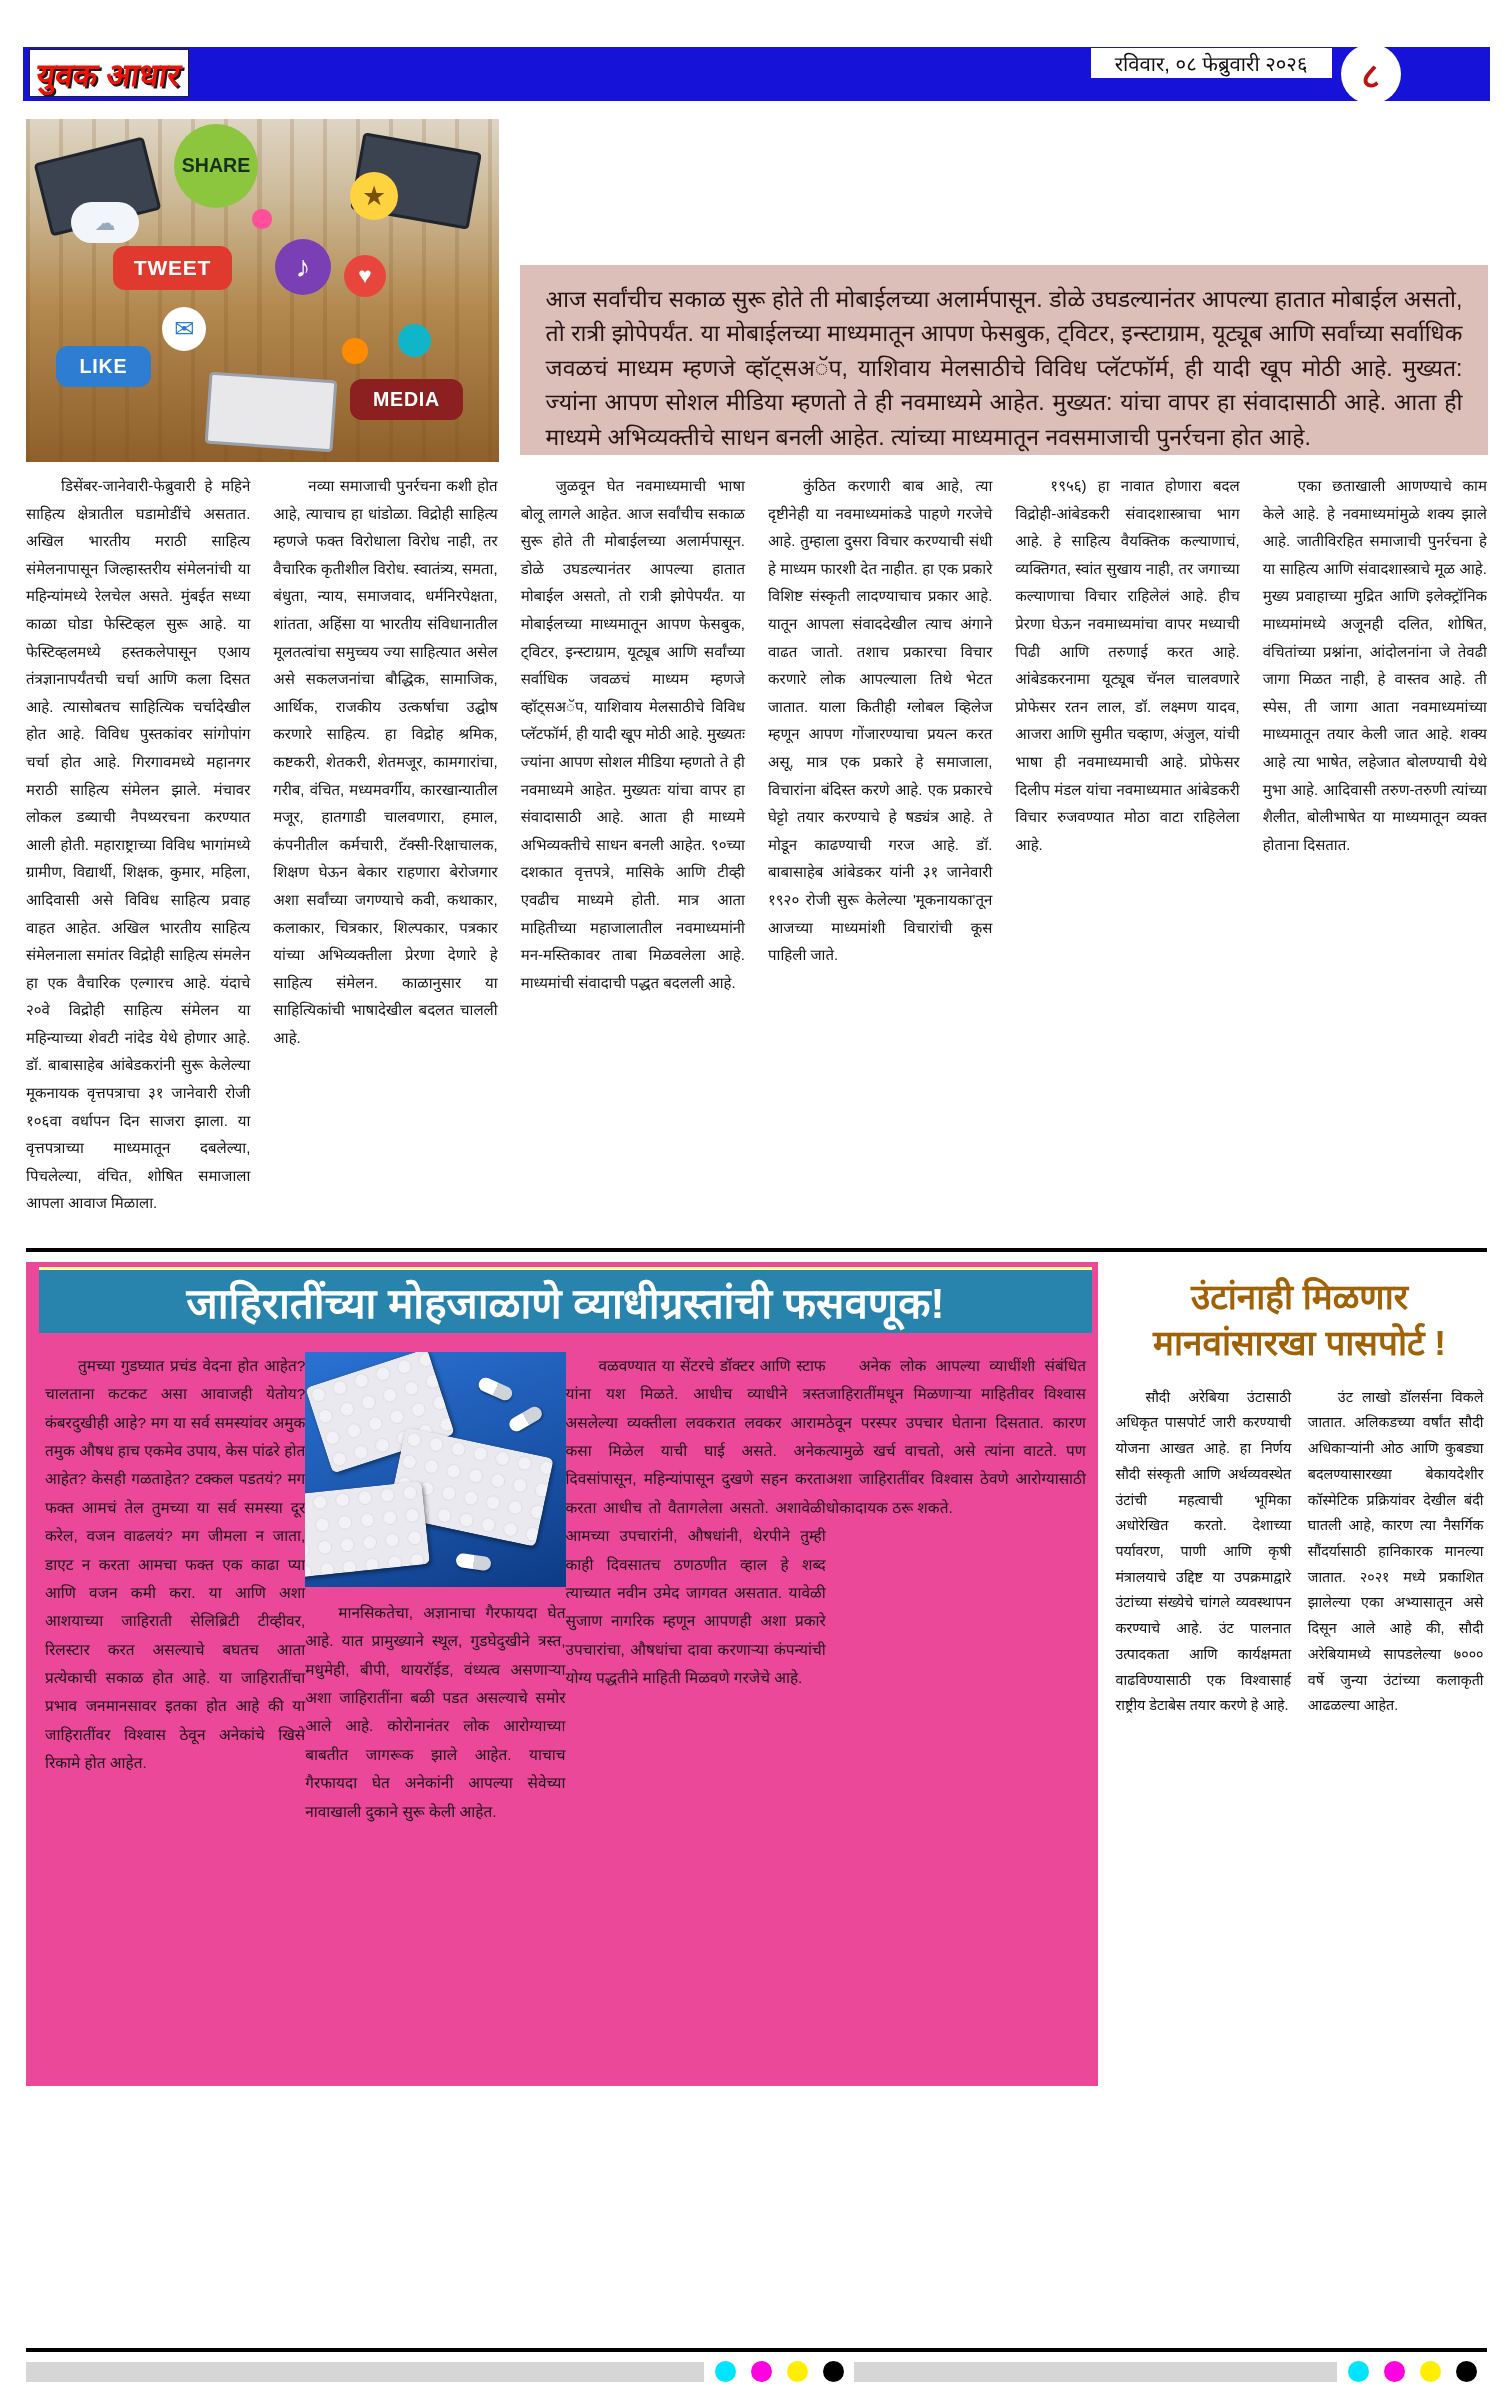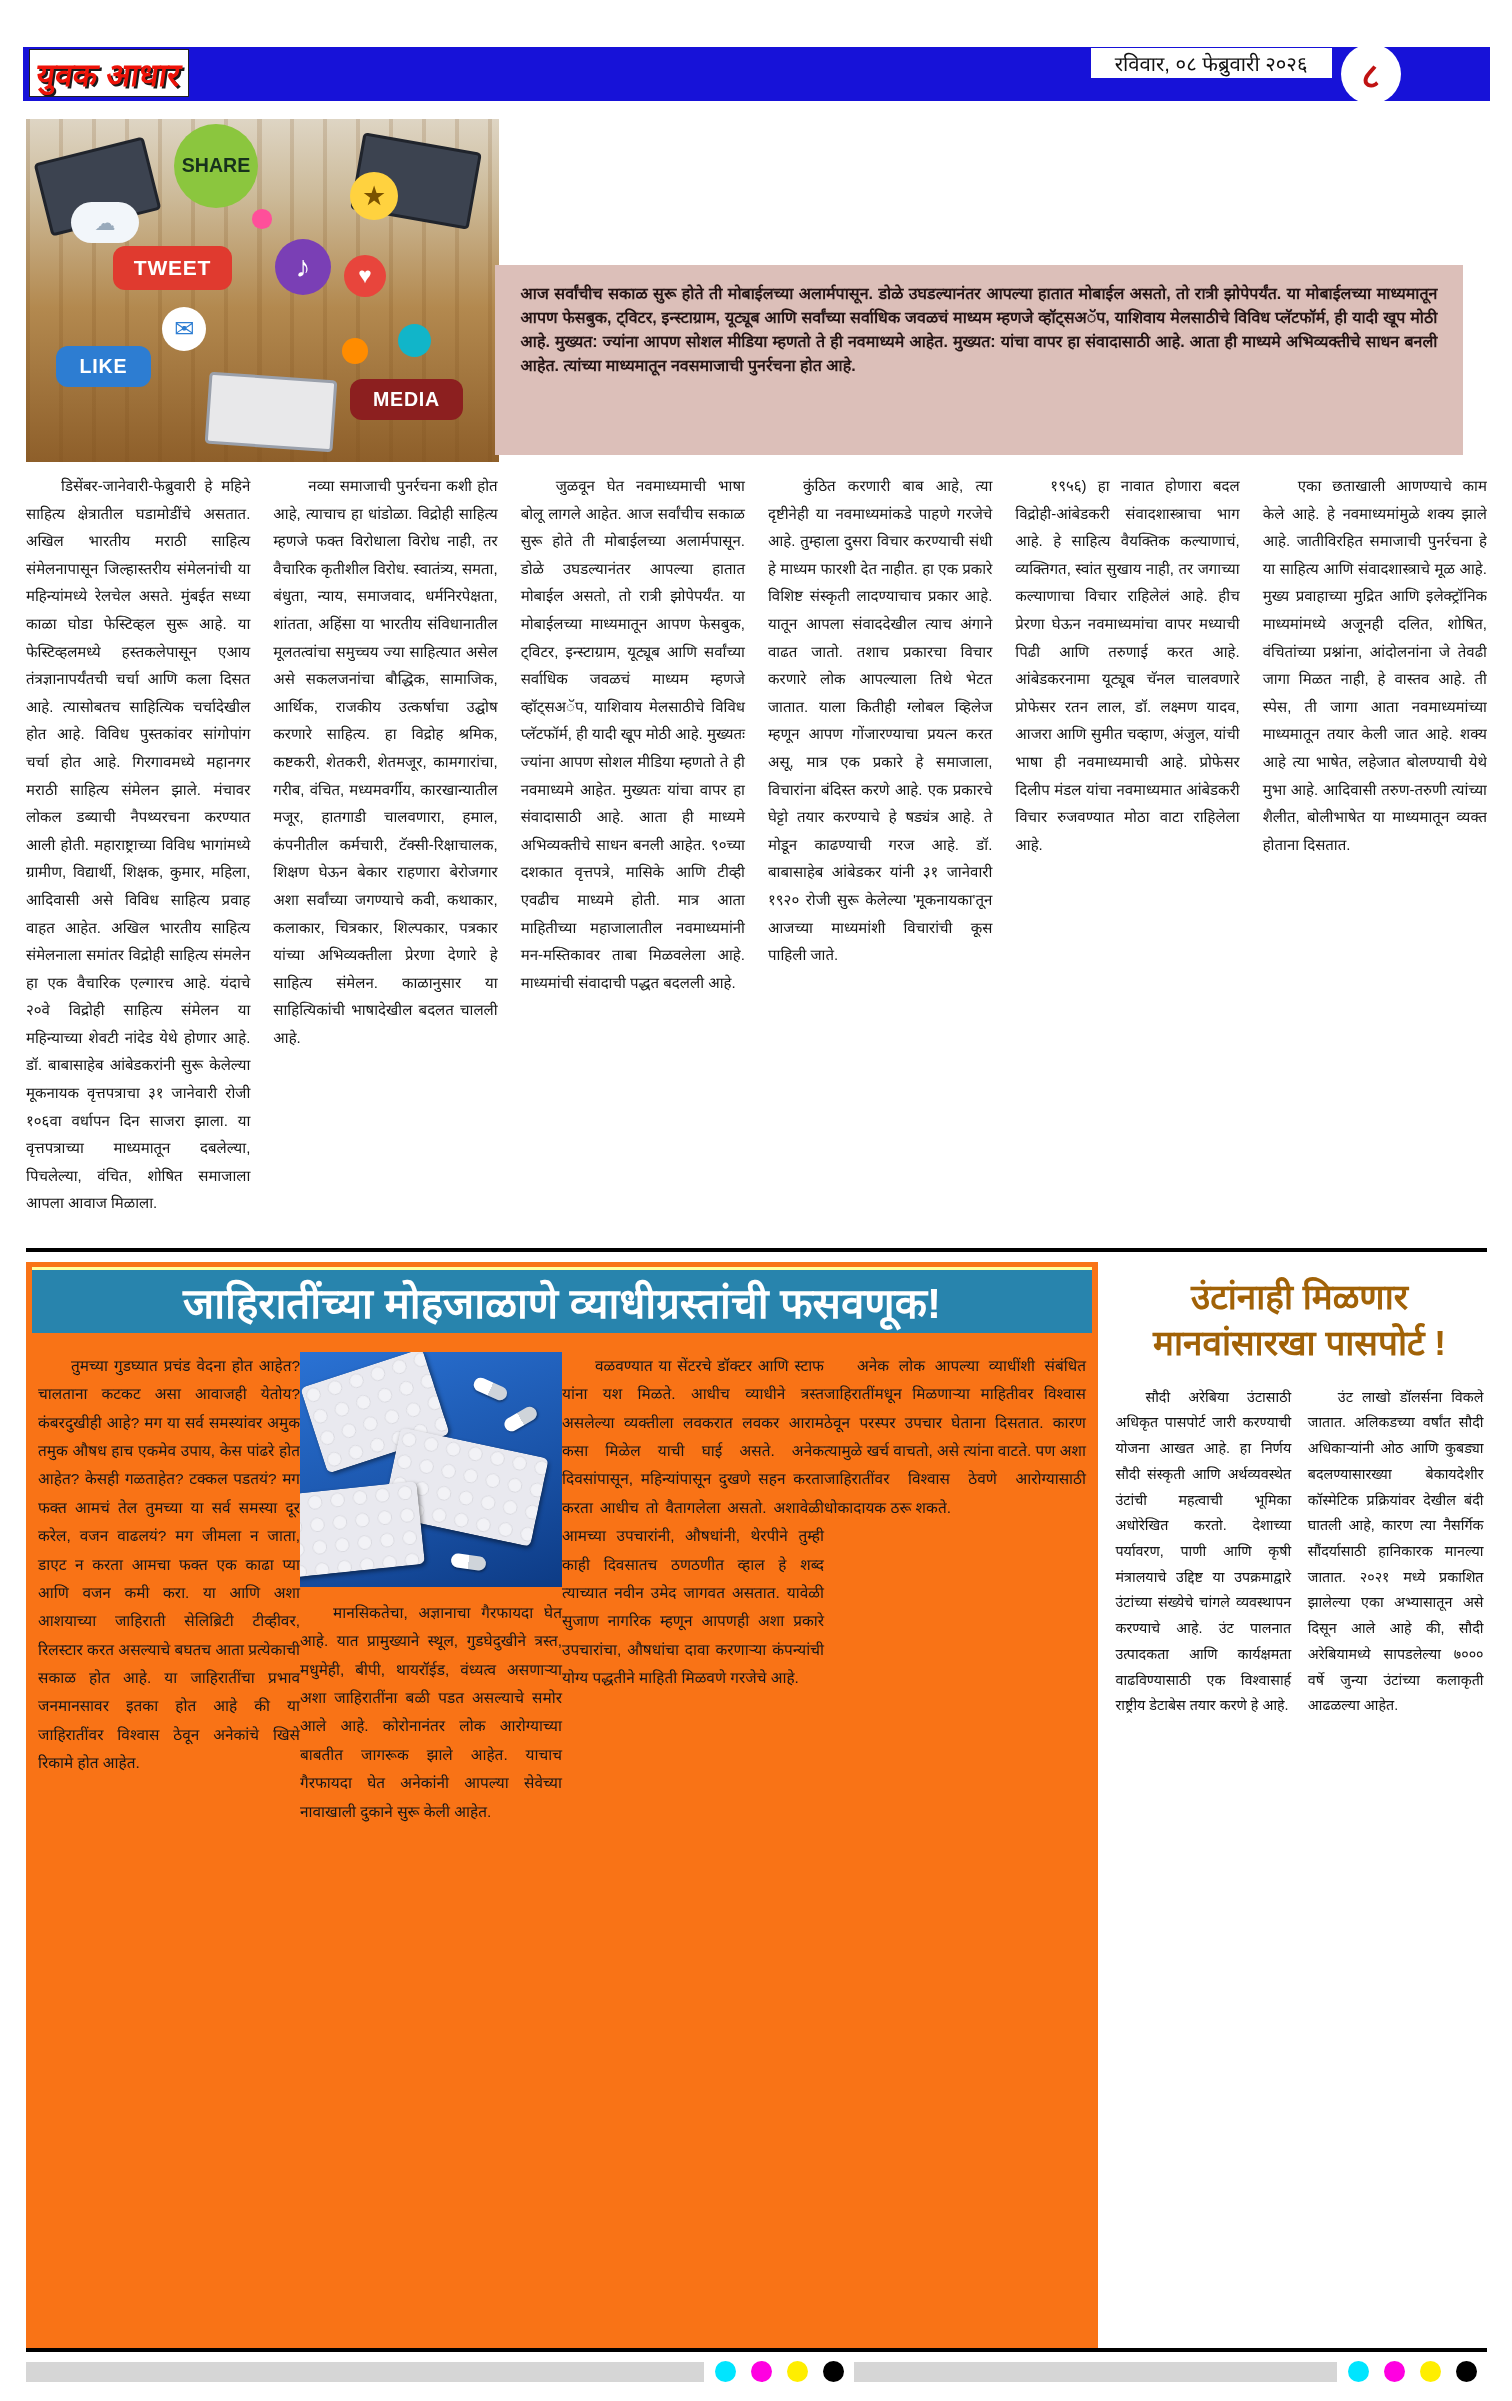--- a/index.html
+++ b/index.html
@@ -24,31 +24,31 @@
           background:linear-gradient(180deg,#ded5c4 0%,#cdbb9a 22%,#b3894f 55%,#8e5f2a 100%);}
   .wood{position:absolute;inset:0;background:repeating-linear-gradient(90deg,rgba(120,75,25,.18) 0 4.5px,transparent 4.5px 33px);}
   .laptop{position:absolute;background:#3c4350;border-radius:4.5px;border:3px solid #20242c;}
   .bubble{position:absolute;display:flex;align-items:center;justify-content:center;
           color:#fff;font-weight:bold;border-radius:12px;letter-spacing:0.8px;}
   .circle{position:absolute;border-radius:50%;display:flex;align-items:center;justify-content:center;
           color:#fff;font-weight:bold;}
   .headline1{position:absolute;left:511px;top:134px;width:977px;height:98px;
              display:flex;align-items:center;justify-content:center;text-align:center;
              font-size:57px;font-weight:800;color:#0c0c0c;}
-  .leadbox{position:absolute;left:495px;top:265px;width:968px;height:190px;background:#dcbfb9;
-           padding:16.6px 25.6px;font-size:16px;font-weight:bold;line-height:1.5;
+  .leadbox{position:absolute;left:520px;top:265px;width:968px;height:190px;background:#dcbfb9;
+           padding:16.6px 25.6px;font-size:23px;font-weight:normal;line-height:1.5;
            text-align:justify;color:#241414;overflow:hidden;}
   .cols6{position:absolute;left:26px;top:472px;width:1461px;height:774px;display:grid;
          grid-template-columns:repeat(6,1fr);column-gap:23px;overflow:hidden;}
   .ncol{font-size:15px;line-height:1.84;text-align:justify;text-indent:35px;color:#141414;}
 
   .rule1{position:absolute;left:26px;top:1248px;width:1461px;height:3.8px;background:#000;}
 
   
-  .yellowblock{position:absolute;left:26px;top:1262px;width:1072px;height:1086px;background:#f97316;}
+  .yellowblock{position:absolute;left:26px;top:1262px;width:1072px;height:824px;background:#ec4899;padding-left:7px;}
   .tealhead{margin:4.5px 6px 0 6px;height:66px;background:#2884ad;border-top:3.8px solid #ffff9e;
             display:flex;align-items:center;justify-content:center;
             font-size:42px;font-weight:800;color:#ffffff;}
   .cols4{display:grid;grid-template-columns:repeat(4,1fr);
          padding:19.6px 12px 7.5px 12px;height:1002px;overflow:hidden;}
   .ycol{font-size:15.4px;line-height:1.84;text-align:justify;text-indent:33px;color:#161616;}
   .photo2{width:100%;height:235px;margin-bottom:12px;position:relative;overflow:hidden;
           background:linear-gradient(160deg,#2a72d4 0%,#1b55ab 55%,#0d3b85 100%);}
   .blister{position:absolute;background:
            radial-gradient(circle at 10.5px 10.5px,#f2f2f6 6px,#d8d8de 6.8px,transparent 7.5px);

